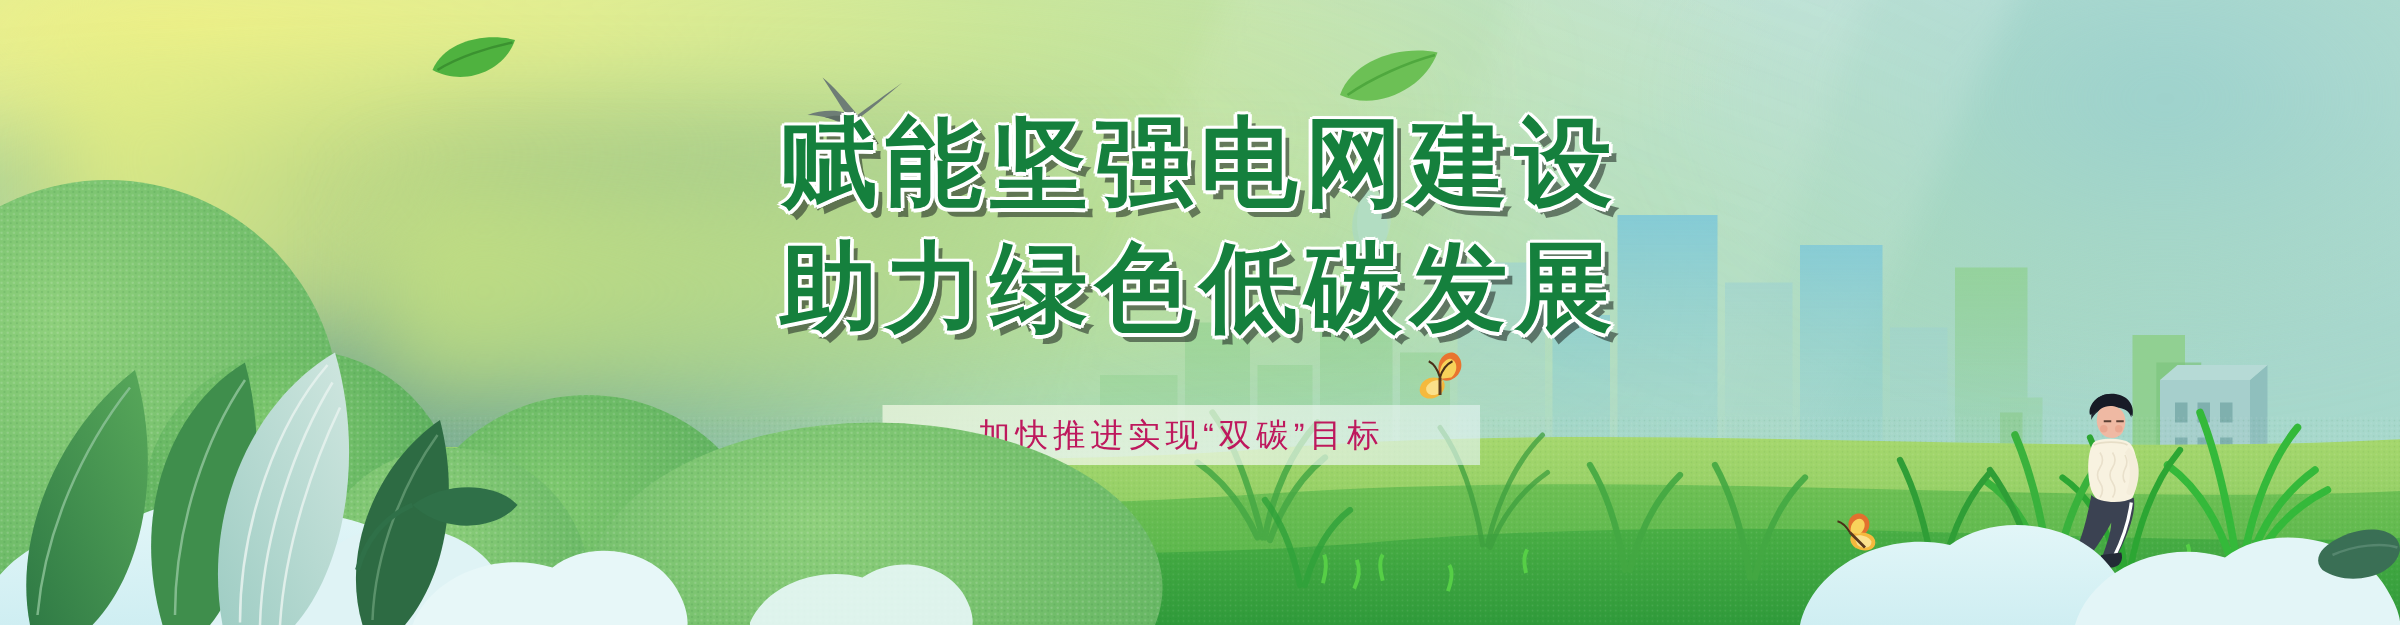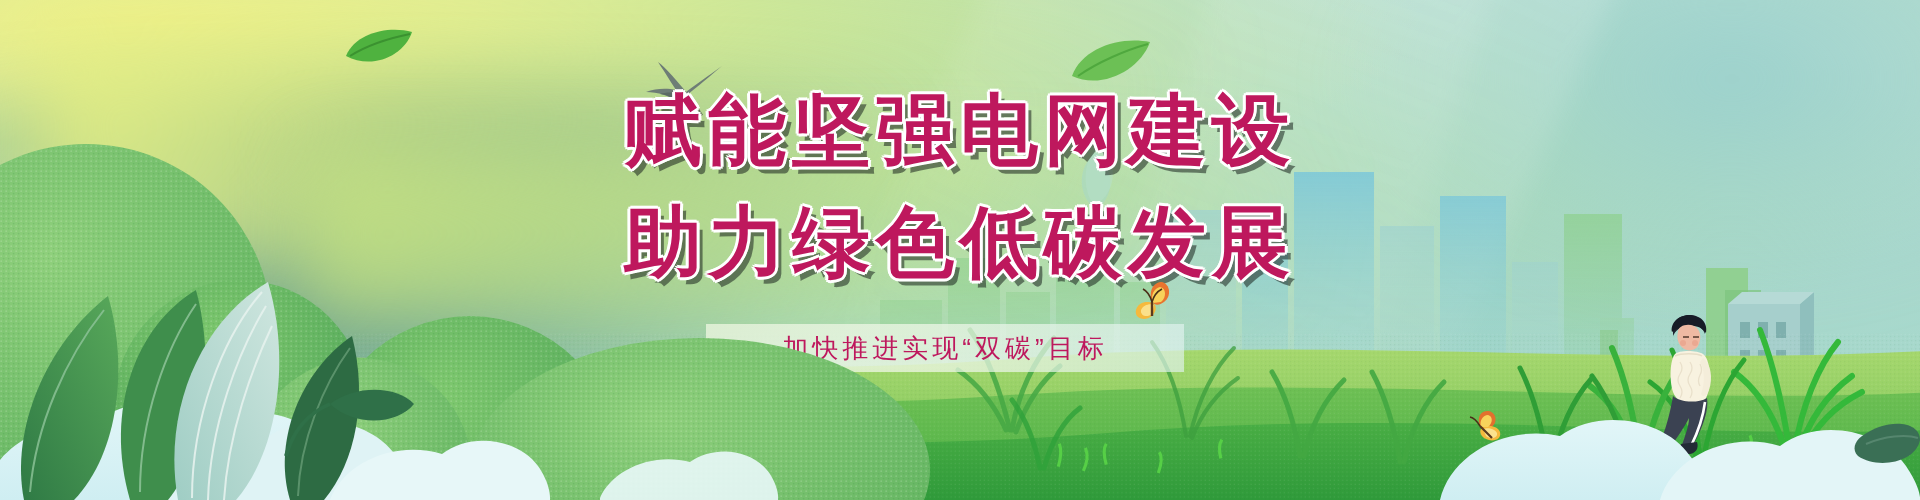--- a/index.html
+++ b/index.html
@@ -62,33 +62,33 @@
 
   
   .title-wrap {
     position:absolute; left:0; right:0; top:84px;
     text-align:center;
     z-index:40;
   }
   .tline {
     font-family:"Liberation Sans", sans-serif;
     font-weight:bold;
-    color:#be185d;
+    color:#15803d;
     font-size:78px;
     line-height:92px;
     letter-spacing:6px;
     white-space:nowrap;
     text-shadow:
       -2px -2px 0 #ffffff,  2px -2px 0 #ffffff,
       -2px  2px 0 #ffffff,  2px  2px 0 #ffffff,
       -3px  0   0 #ffffff,  3px  0   0 #ffffff,
        0   -3px 0 #ffffff,  0    3px 0 #ffffff,
        6px  7px 0 rgba(25,35,30,0.55);
   }
-  .tline-2 { margin-top:20px; }
+  .tline-2 { margin-top:8px; }
 
   
   .sub-band {
     position:absolute; z-index:41;
     left:706px; top:324px; width:478px; height:48px;
     background:linear-gradient(90deg, rgba(234,245,222,0.80) 0%, rgba(240,248,232,0.74) 45%, rgba(226,243,240,0.66) 100%);
   }
   .sub-text {
     position:absolute; z-index:42;
     left:706px; top:324px; width:478px; height:48px;

